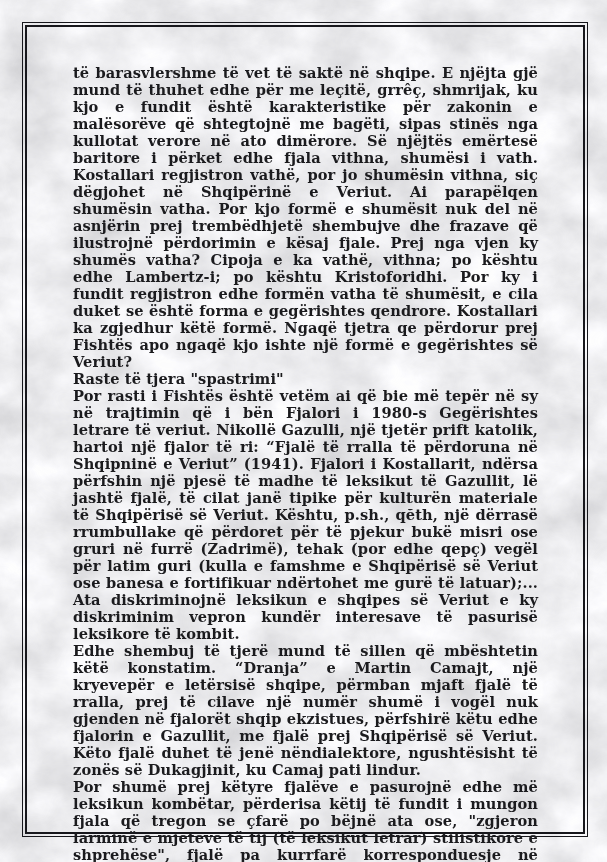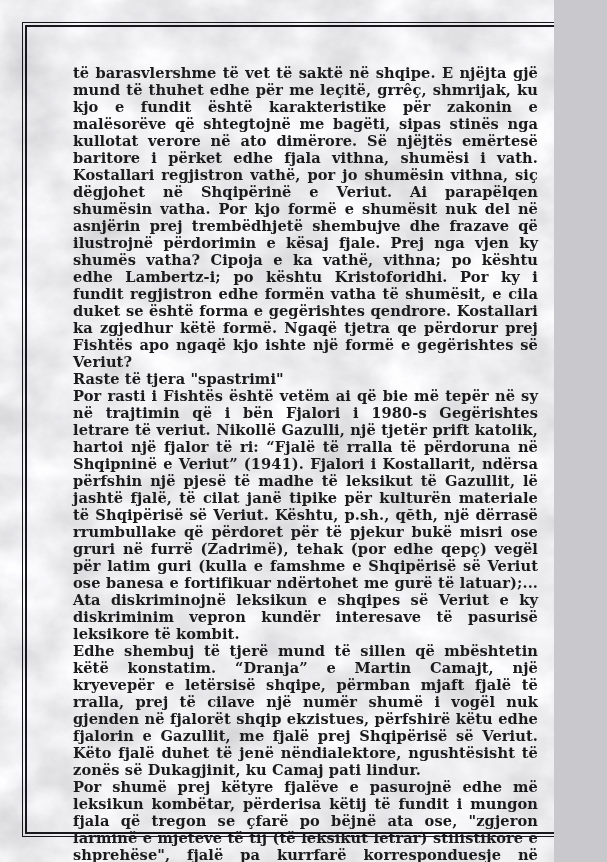--- a/index.html
+++ b/index.html
@@ -2,21 +2,21 @@
 <html><head>
 <meta charset="utf-8">
 <style>
   html, body {
     margin: 0;
     padding: 0;
     background: #c9c9cd;
   }
   .page {
     position: relative;
-    width: 554px;
+    width: 607px;
     height: 862px;
     overflow: hidden;
     background: #d6d6d9;
   }
   .texture {
     position: absolute;
     left: 0;
     top: 0;
     z-index: 0;
   }

